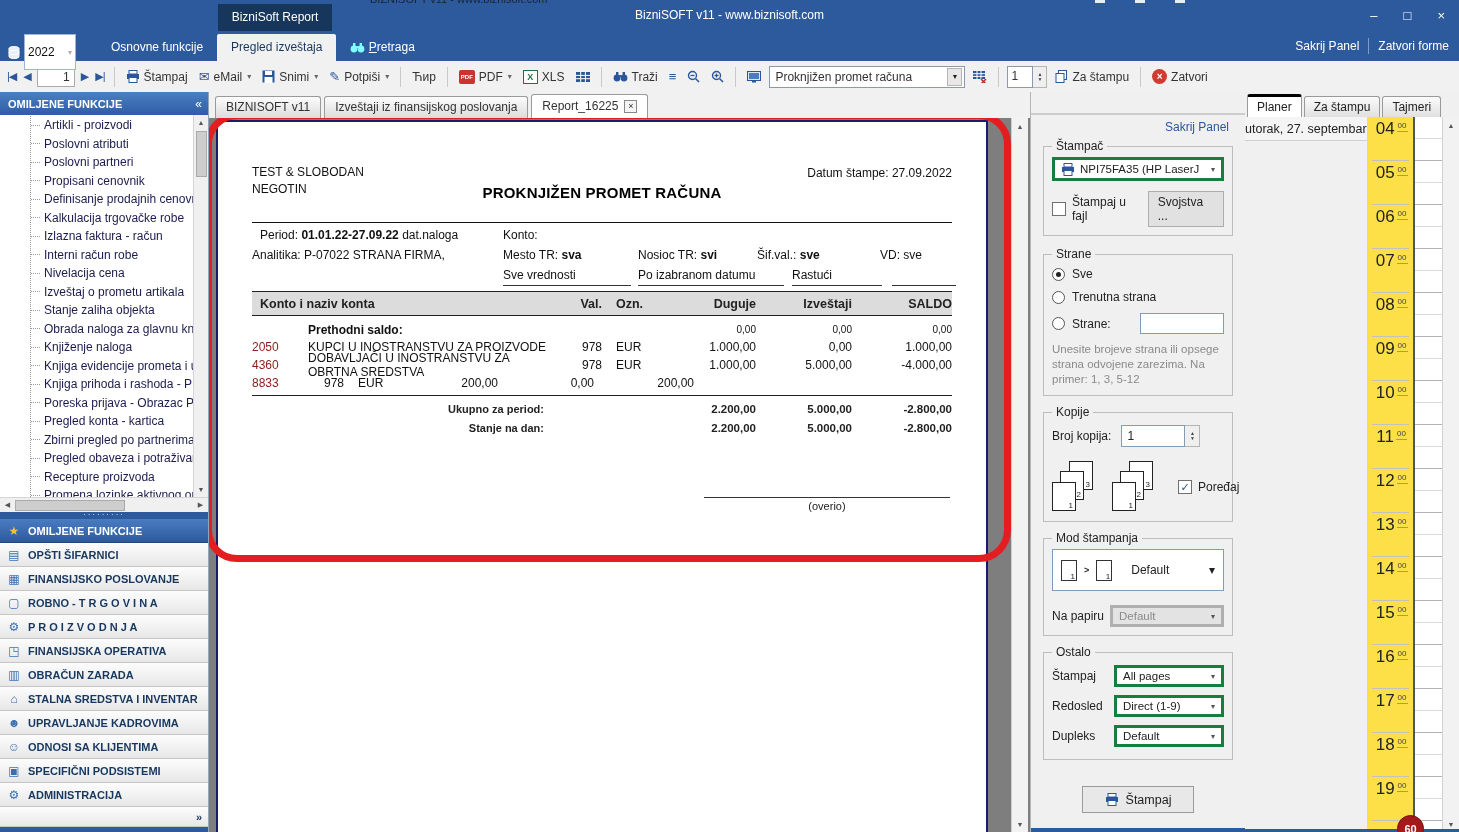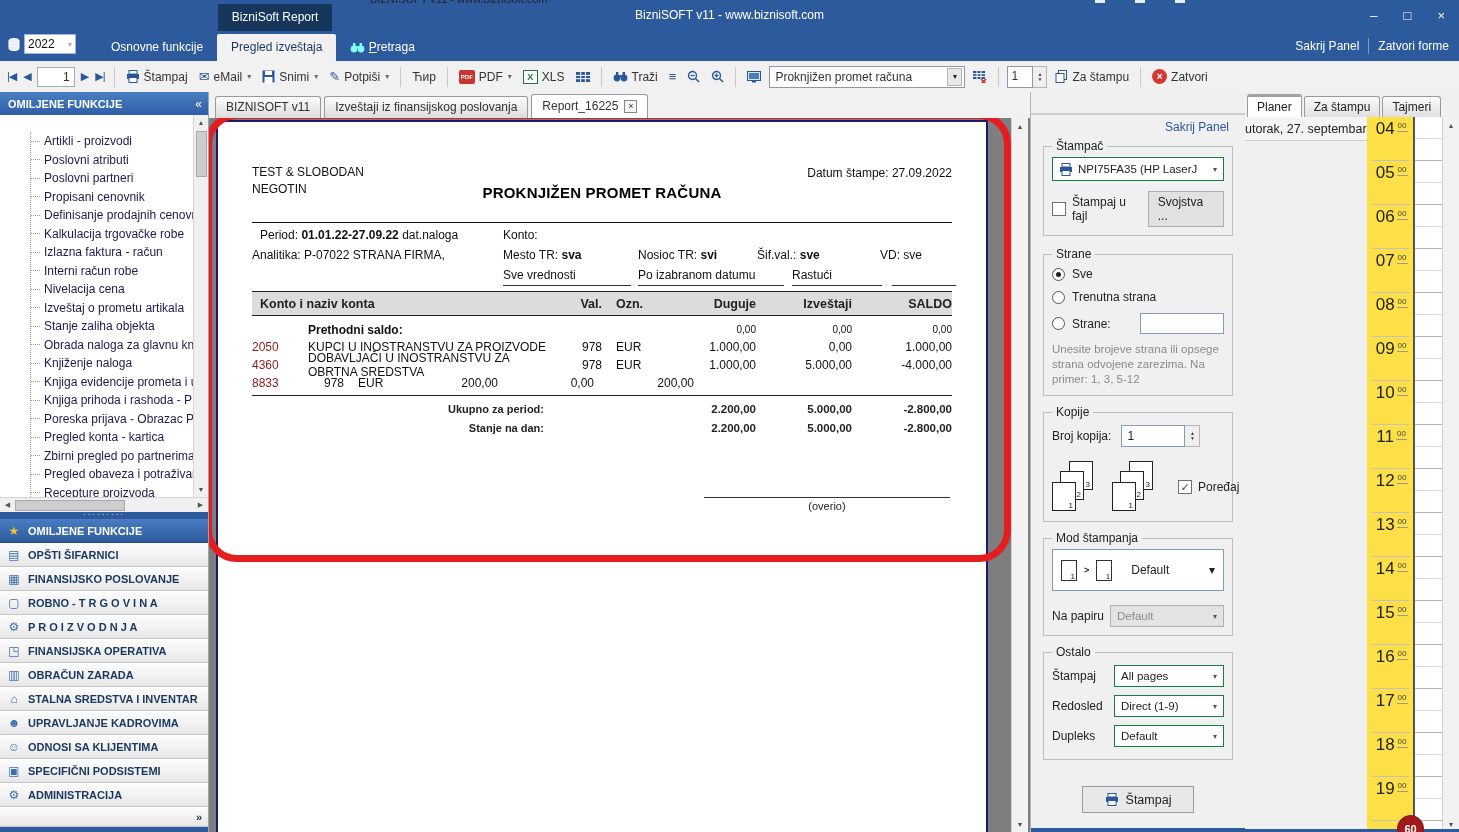--- a/index.html
+++ b/index.html
@@ -13,21 +13,21 @@
   .remnant-btns { position:absolute; top:0; left:1095px; display:flex; gap:30px; }
   .remnant-btns i { width:10px; height:3px; background:#e8edf5; display:block; }
   .bsr-tab { position:absolute; left:218px; top:4px; width:114px; height:27px; background:#16365c; color:#fff; text-align:center; line-height:27px; font-size:12px; }
   .tb-title { position:absolute; left:0; right:0; top:0; text-align:center; line-height:30px; color:#fff; font-size:12px; }
   .win-controls { position:absolute; right:14px; top:0; height:31px; display:flex; gap:26px; align-items:center; color:#fff; font-size:13px; }
   .win-controls span { cursor:default; }
 
   
   .ribbon { height:30px; background:#2d5a9c; display:flex; align-items:flex-end; position:relative; flex:0 0 auto; }
   .year-group { position:absolute; left:8px; top:3px; display:flex; align-items:center; gap:4px; }
-  .year-box { width:52px; height:20px; background:#fff; border:1px solid #9db6d8; display:flex; align-items:center; padding:4px 3px; }
+  .year-box { width:52px; height:36px; background:#fff; border:1px solid #9db6d8; display:flex; align-items:center; padding:4px 3px; }
   .year-box .yv { flex:1; font-size:12px; color:#111; }
   .year-box .yc { color:#b0b0b0; font-size:8px; }
   .ribbon-tabs { margin-left:97px; display:flex; align-items:flex-end; }
   .rtab { color:#fff; font-size:12px; line-height:27px; padding:0 14px; }
   .rtab.active { background:#f1f1f1; color:#17375e; border-radius:2px 2px 0 0; }
   .rtab u { text-decoration:underline; }
   .ribbon-right { margin-left:auto; margin-right:10px; display:flex; align-items:center; color:#fff; font-size:12px; line-height:30px; }
   .ribbon-right .sep { width:1px; height:16px; background:#7e9cc6; margin:0 9px; }
 
   
@@ -50,21 +50,21 @@
   .redx { width:15px; height:15px; border-radius:50%; background:#d23b31; color:#fff; font-size:10px; display:flex; align-items:center; justify-content:center; font-weight:bold; }
 
   
   .main { flex:1; display:flex; min-height:0; }
 
   
   .sidebar { width:209px; flex:0 0 auto; display:flex; flex-direction:column; background:#fff; border-right:1px solid #8fa5c0; position:relative; }
   .side-header { height:23px; background:linear-gradient(#4a7fc1,#2f5da6); color:#fff; font-size:11px; font-weight:bold; display:flex; align-items:center; padding:0 6px 0 8px; flex:0 0 auto; }
   .side-header .chev { margin-left:auto; font-size:12px; font-weight:normal; }
   .tree-wrap { flex:1; display:flex; min-height:0; }
-  .tree { flex:1; overflow:hidden; padding-top:17px; }
+  .tree { flex:1; overflow:hidden; padding-top:1px; }
   .tree ul { list-style:none; margin-left:30px; border-left:1px dotted #9a9a9a; }
   .tree li { display:flex; align-items:center; height:18.5px; color:#1b1b4d; font-size:12px; white-space:nowrap; }
   .tree li::before { content:""; width:9px; border-top:1px dotted #9a9a9a; margin-right:4px; flex:0 0 auto; }
   .vscroll { width:15px; background:#f0f0f0; border-left:1px solid #d5d5d5; display:flex; flex-direction:column; align-items:center; flex:0 0 auto; }
   .vscroll .arr, .hscroll .arr { color:#555; font-size:7px; height:15px; width:100%; display:flex; align-items:center; justify-content:center; }
   .vscroll .thumb { width:11px; height:46px; background:#cdcdcd; border:1px solid #aaa; margin-top:1px; }
   .vscroll .sp { flex:1; }
   .hscroll { height:15px; background:#f0f0f0; border-top:1px solid #d5d5d5; display:flex; align-items:center; flex:0 0 auto; }
   .hscroll .arr { width:15px; height:100%; }
   .hscroll .thumb { height:11px; width:110px; background:#cdcdcd; border:1px solid #aaa; }
@@ -119,21 +119,21 @@
   .totrow { display:flex; align-items:center; height:19px; font-weight:bold; font-size:11.5px; }
   .totrow .c-name { text-align:right; padding-right:14px; font-size:11px; }
   .overio { margin-top:60px; margin-left:452px; width:246px; border-top:1px solid #333; text-align:center; font-size:11px; padding-top:2px; color:#222; }
 
   
   .printpanel { width:215px; flex:0 0 auto; background:#f0f0f0; border-left:1px solid #b5b5b5; position:relative; font-size:12px; overflow:hidden; }
   .pp-topline { height:23px; border-bottom:2px solid #cdcdcd; }
   .pp-sakrij { text-align:right; color:#2b579a; padding:5px 16px 0 0; }
   .group { border:1px solid #bdbdbd; margin:12px 12px 0 12px; padding:10px 8px 8px 8px; position:relative; }
   .group-label { position:absolute; top:-8px; left:8px; background:#f0f0f0; padding:0 4px; color:#222; }
-  .wcombo { background:#fff; border:1px solid #15803d; height:24px; display:flex; align-items:center; padding:0 6px; gap:5px; }
+  .wcombo { background:#fff; border:3px solid #15803d; height:24px; display:flex; align-items:center; padding:0 6px; gap:5px; }
   .wcombo .cv { flex:1; white-space:nowrap; overflow:hidden; font-size:11.5px; }
   .wcombo .ch { color:#555; font-size:8px; }
   .wcombo.disabled { background:#e3e3e3; border-color:#b0b0b0; color:#8a8a8a; }
   .pp-row { display:flex; align-items:center; margin-top:10px; gap:6px; }
   .cb { width:14px; height:14px; background:#fff; border:1px solid #707070; flex:0 0 auto; font-size:11px; line-height:12px; text-align:center; color:#1a4f8b; }
   .btn { background:#e1e1e1; border:1px solid #adadad; padding:3px 9px; color:#222; }
   .radio { width:13px; height:13px; border:1px solid #555; border-radius:50%; background:#fff; position:relative; flex:0 0 auto; }
   .radio.sel::after { content:""; position:absolute; left:3px; top:3px; width:5px; height:5px; border-radius:50%; background:#222; }
   .rrow { display:flex; align-items:center; gap:7px; margin-top:9px; }
   .pinput { background:#fff; border:1px solid #7f9db9; height:21px; width:84px; }
@@ -154,21 +154,21 @@
   .orow { display:flex; align-items:center; margin-top:8px; }
   .orow .olabel { width:62px; flex:0 0 auto; }
   .orow .wcombo { flex:1; height:22px; }
   .print-btn { margin:26px auto 0 auto; width:112px; height:27px; background:#e8e8e8; border:1px solid #9a9a9a; display:flex; align-items:center; justify-content:center; gap:7px; font-size:12.5px; }
   .pp-strip { position:absolute; left:0; right:0; bottom:0; height:4px; background:#2d5a9c; }
 
   
   .planner { width:214px; flex:0 0 auto; display:flex; flex-direction:column; background:#f0f0f0; position:relative; overflow:hidden; }
   .planner-tabs { height:25px; display:flex; align-items:flex-end; gap:2px; padding-left:2px; flex:0 0 auto; }
   .ptab { background:linear-gradient(#fbfbfb,#e0e0e0); border:1px solid #9a9a9a; border-bottom:none; border-radius:3px 3px 0 0; padding:0 9px; line-height:20px; font-size:12px; color:#222; }
-  .ptab.active { background:#fff; border-top:3px solid #a3a3a3; line-height:20px; }
+  .ptab.active { background:#fff; border-top:3px solid #000000; line-height:20px; }
   .planner-body { flex:1; display:flex; min-height:0; }
   .pl-left { flex:1; display:flex; min-width:0; }
   .date-row { height:24px; display:flex; align-items:center; justify-content:center; font-size:12.5px; color:#222; border-bottom:1px solid #d0d0d0; background:#f4f4f4; }
   .sched { flex:1; display:flex; overflow:hidden; }
   .gutter { width:46px; flex:0 0 auto; background:#fde047;text-align:center; }
   .grow { height:44px; position:relative; padding:2px 0 0 4px; }
   .grow::after { content:""; position:absolute; left:5px; right:4px; bottom:0; border-bottom:1px solid #c2c2c2; }
   .grow .h { font-size:17px; color:#222; }
   .grow .m { font-size:8px; color:#444; vertical-align:6px; border-bottom:1px solid #999; padding:0 1px 1px 1px; margin-left:2px; }
   .grid { flex:1; background:#fff; border-left:2px solid #555; }

